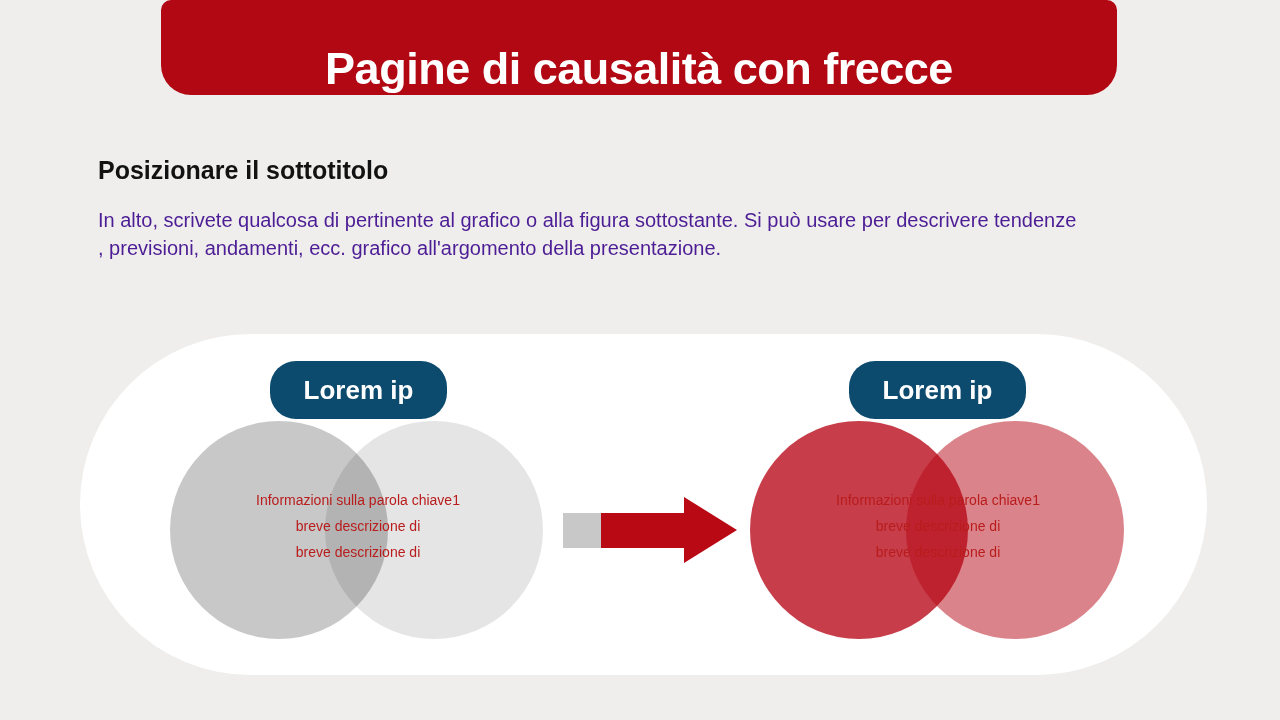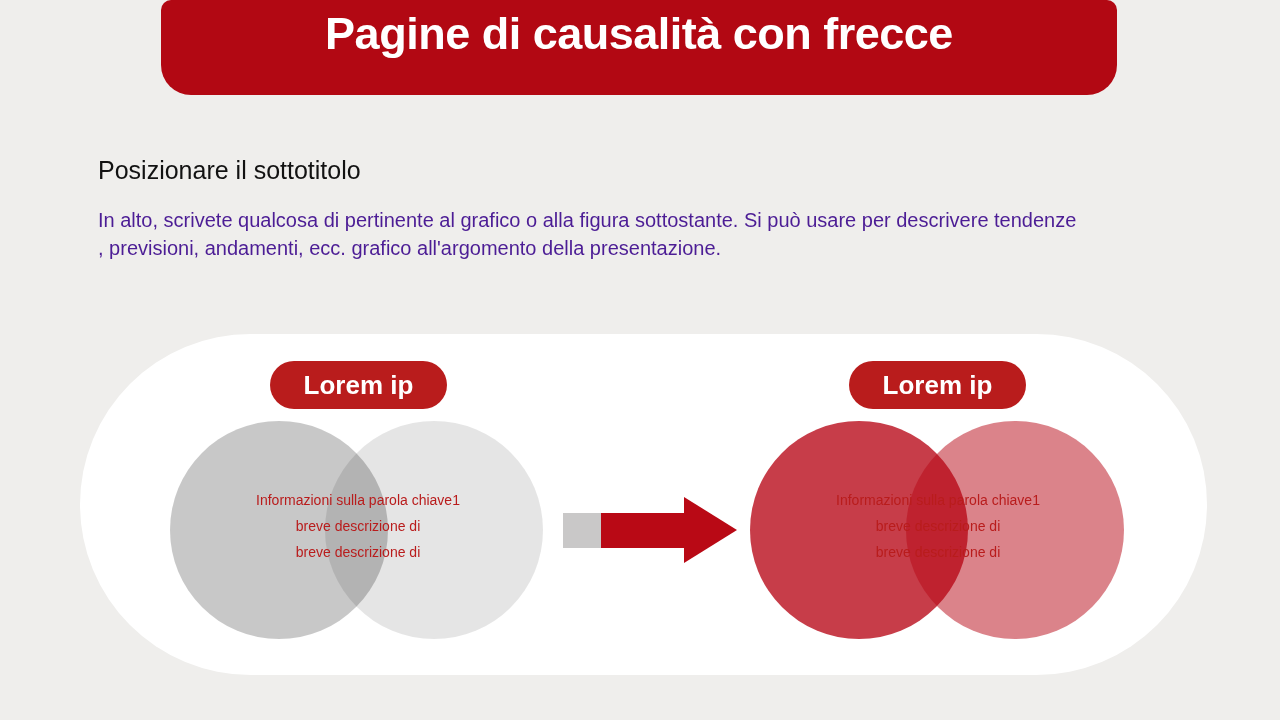--- a/index.html
+++ b/index.html
@@ -15,38 +15,38 @@
   }
 
   
   .banner {
     position: absolute;
     left: 161px; top: 0;
     width: 956px; height: 95px;
     background: #b20813;
     border-radius: 10px 10px 30px 30px;
     display: flex;
-    align-items: flex-start;
+    align-items: flex-end;
     justify-content: center;
     padding-top: 8px;
   }
   .banner-title {
     color: #ffffff;
     font-size: 45px;
     font-weight: bold;
     letter-spacing: -0.5px;
     white-space: nowrap;
   }
 
   
   .section-heading {
     position: absolute;
     left: 98px; top: 156px;
     font-size: 25px;
-    font-weight: normal;
+    font-weight: bold;
     color: #121212;
   }
   .section-body {
     position: absolute;
     left: 98px; top: 206px;
     width: 1110px;
     font-size: 20px;
     line-height: 28px;
     color: #4c1d95;
   }
@@ -57,22 +57,22 @@
     left: 80px; top: 334px;
     width: 1127px; height: 341px;
     background: #ffffff;
     border-radius: 171px;
   }
 
   
   .pill {
     position: absolute;
     top: 361px;
-    width: 177px; height: 48px;
-    background: #b91c1c;
+    width: 177px; height: 58px;
+    background: #0c4a6e;
     border-radius: 26px;
     display: flex;
     align-items: center;
     justify-content: center;
   }
   .pill-left  { left: 270px; }
   .pill-right { left: 849px; }
   .pill-label {
     color: #ffffff;
     font-size: 26px;

